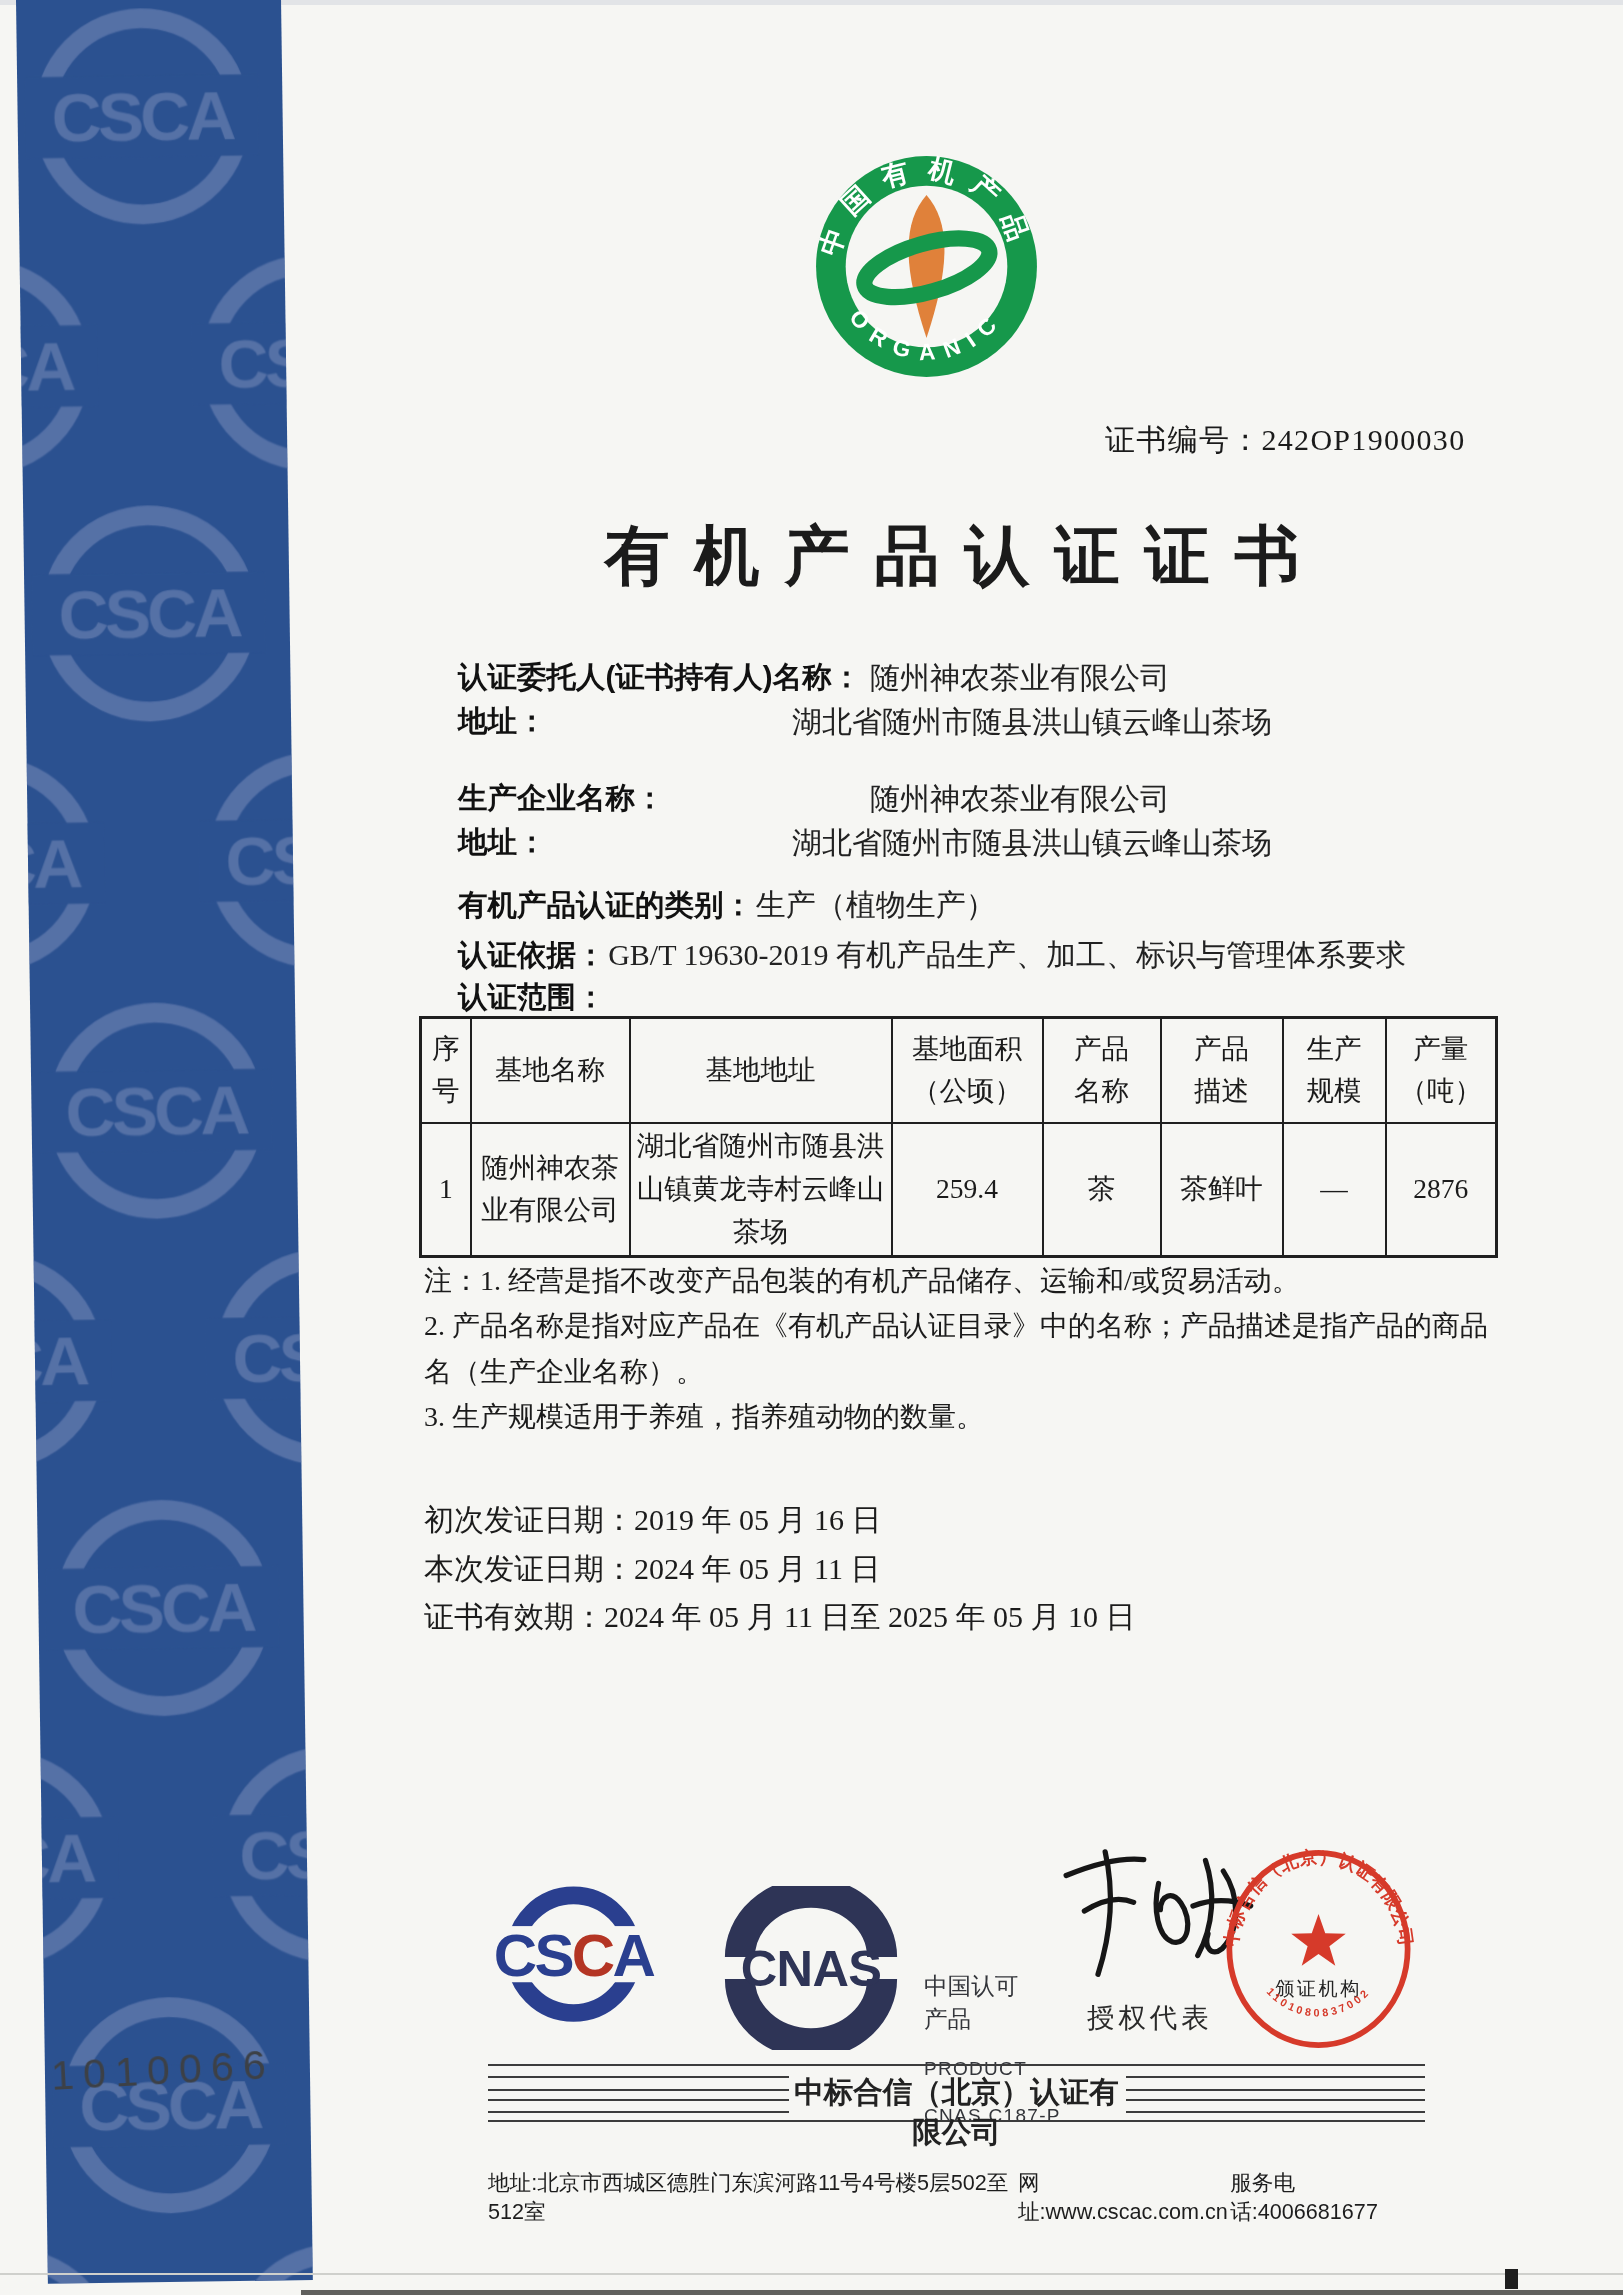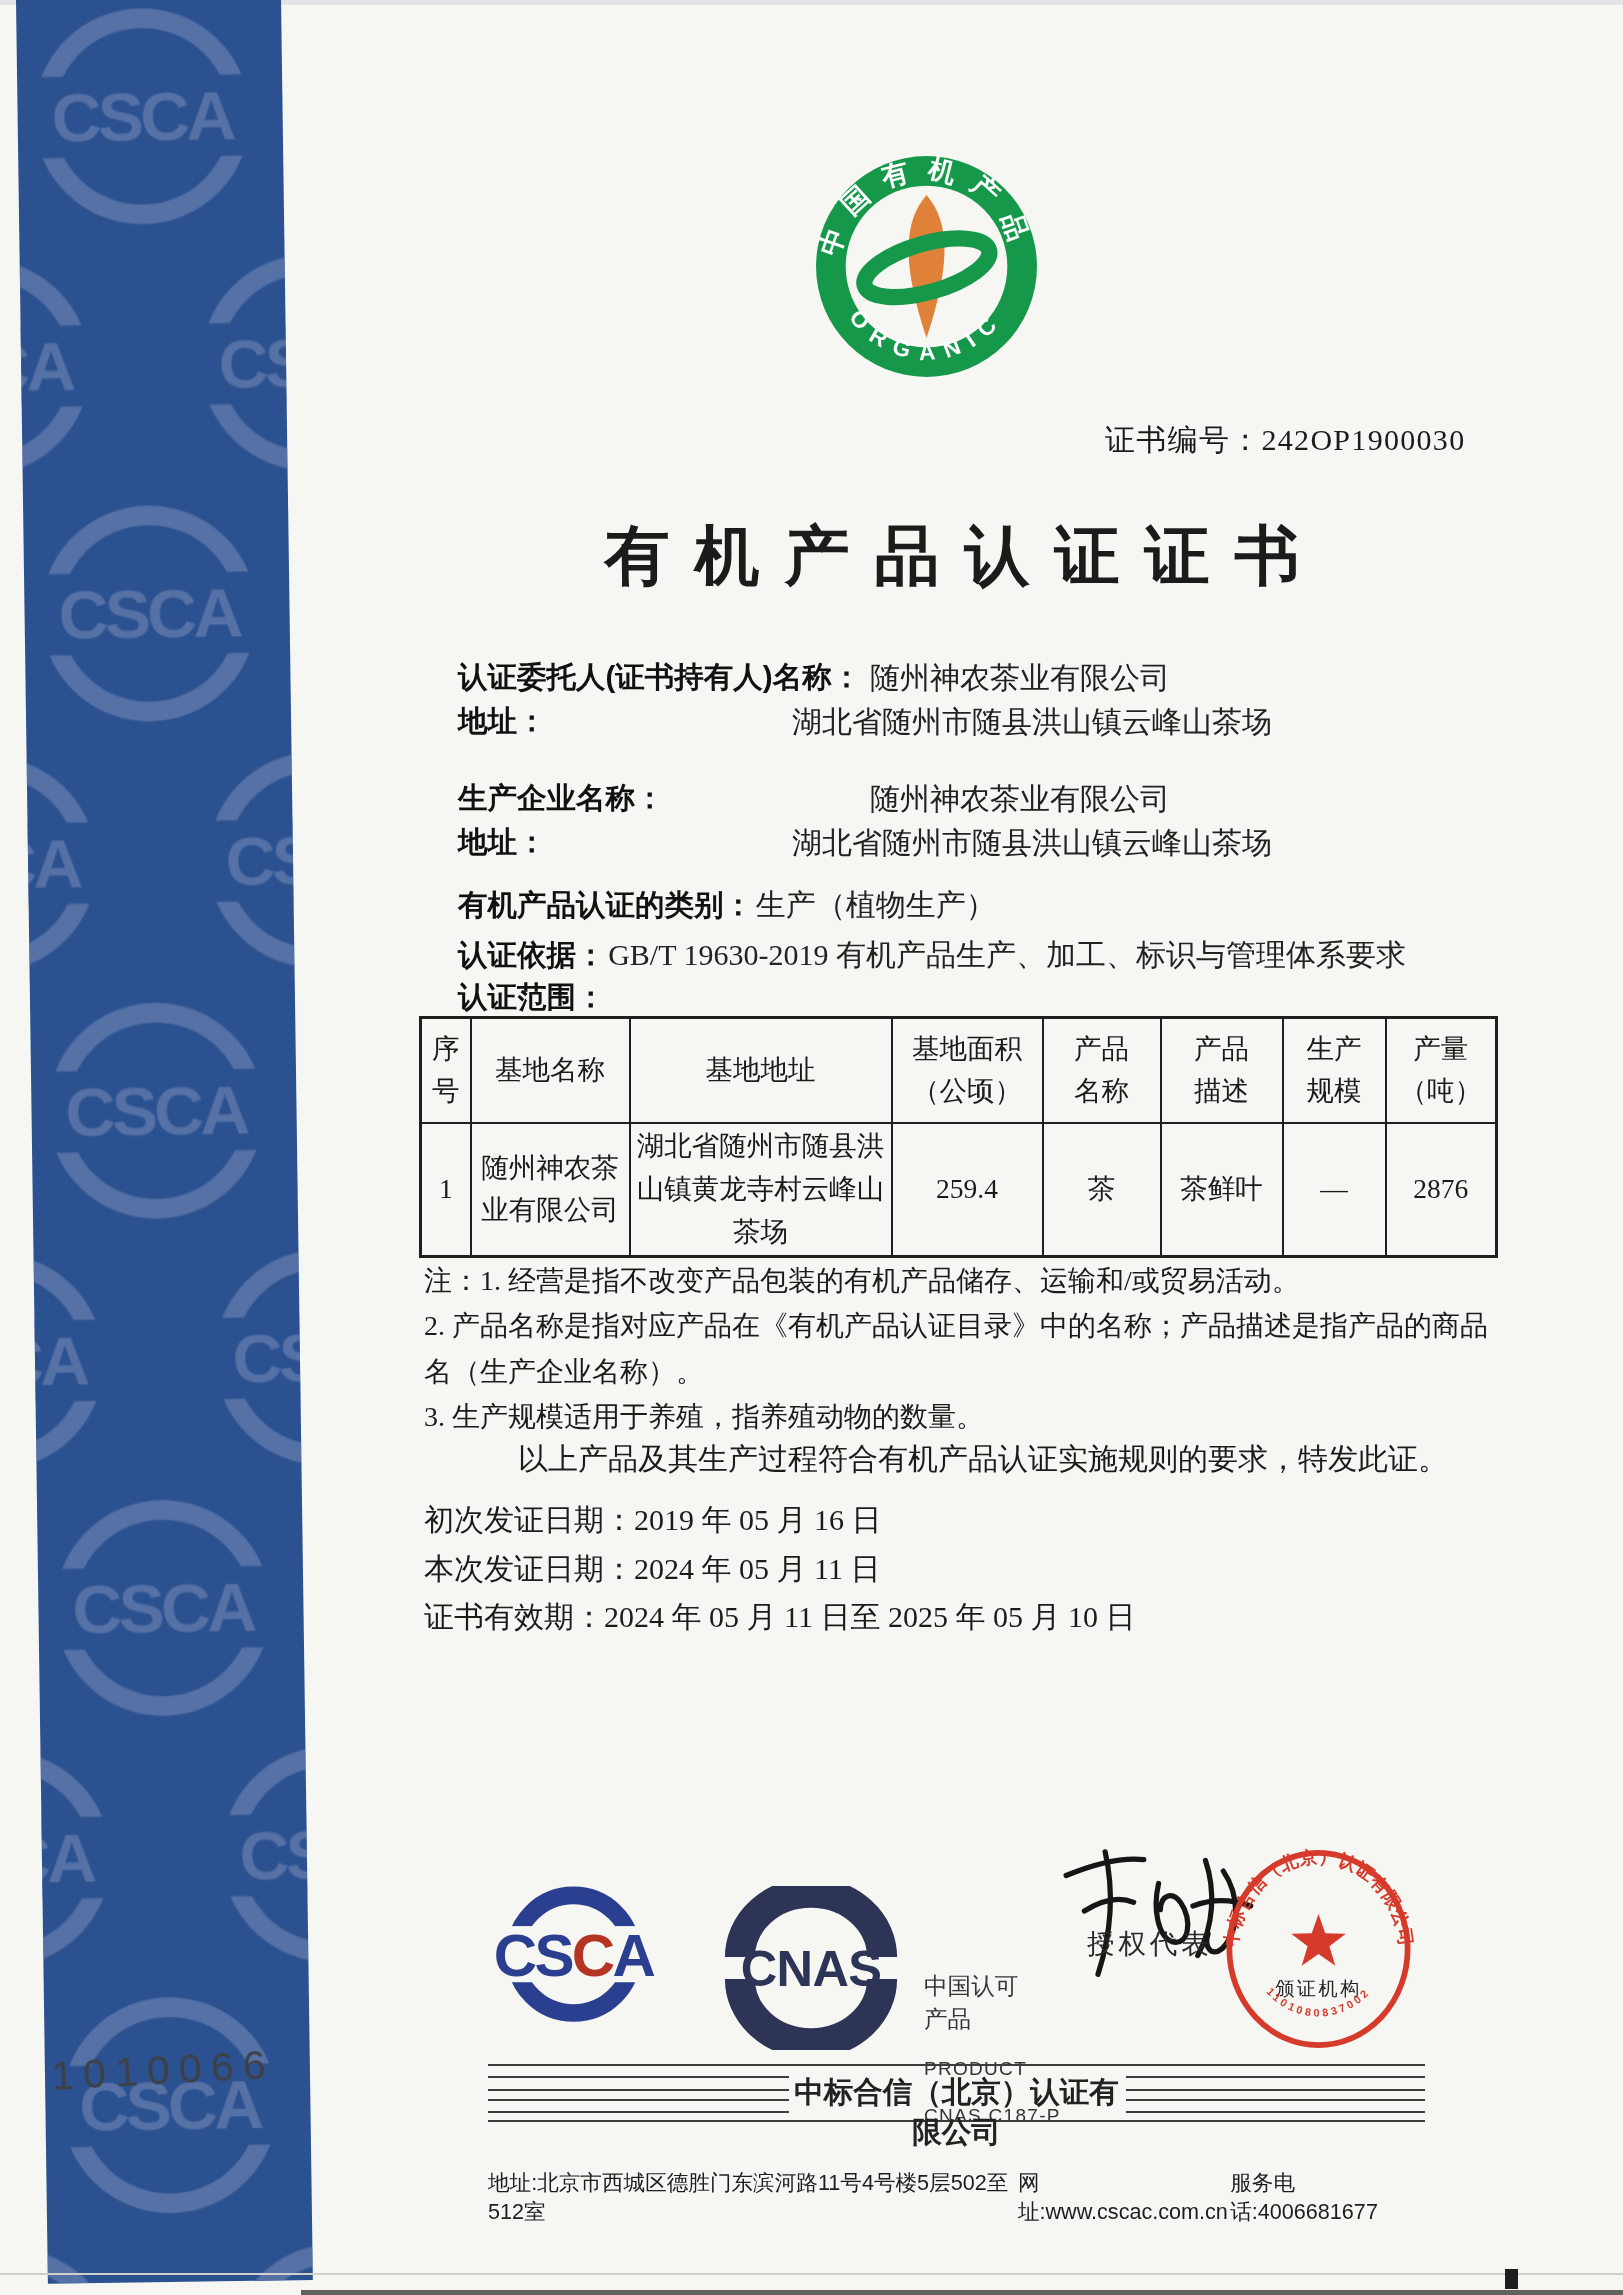--- a/index.html
+++ b/index.html
@@ -40,21 +40,21 @@
   .statement{position:absolute;left:518px;top:1439px;font-size:30px;}
   .drow-date{position:absolute;left:424px;font-size:30px;white-space:nowrap;}
   .dlabel{font-weight:500;}
   
   .csca-logo{position:absolute;left:486px;top:1884px;width:175px;height:141px;}
   .cnas-logo{position:absolute;left:713px;top:1886px;width:196px;height:164px;}
   .cnas-text{position:absolute;left:924px;top:1970px;font-family:Liberation Sans, sans-serif;color:#33353a;}
   .cnas-text .zh{font-size:23.6px;line-height:1.4;}
   .cnas-text .en{font-size:19px;letter-spacing:1.3px;line-height:1.45;margin-top:19px;}
   .sign{position:absolute;left:1057px;top:1841px;width:223px;height:144px;}
-  .sign-label{position:absolute;left:1087px;top:1926px;font-family:Liberation Mono, monospace;
+  .sign-label{position:absolute;left:1087px;top:2000px;font-family:Liberation Mono, monospace;
               font-size:27.5px;color:#2a2a2a;letter-spacing:3.9px;}
   .stamp{position:absolute;left:1223px;top:1847px;width:191px;height:204px;}
   
   .fblock{position:absolute;left:488px;top:2064px;width:937px;height:60px;}
   .fline{position:absolute;height:2px;background:#3c3c3c;}
   .fname{position:absolute;left:305px;top:9.2px;width:327px;text-align:center;
          font-family:"Liberation Sans",sans-serif;font-weight:600;font-size:29.5px;color:#222;}
   .faddr{position:absolute;left:488px;top:2168px;width:937px;display:flex;justify-content:space-between;
          font-family:"Liberation Sans",sans-serif;font-size:21.6px;color:#1d1d1d;}
 </style>
@@ -207,21 +207,20 @@
   </tbody>
     </table>
 
   <div class="notes">
     <div class="nl">注：1. 经营是指不改变产品包装的有机产品储存、运输和/或贸易活动。</div>
     <div class="nl indent">2. 产品名称是指对应产品在《有机产品认证目录》中的名称；产品描述是指产品的商品</div>
     <div class="nl indent">名（生产企业名称）。</div>
     <div class="nl indent">3. 生产规模适用于养殖，指养殖动物的数量。</div>
   </div>
 
-  <div class="statement">以上产品及其生产过程符合有机产品认证实施规则的要求，特发此证。</div>
 
   <div class="drow-date" style="top:1500px;">
     <span class="dlabel">初次发证日期：</span><span>2019 年 05 月 16 日</span>
   </div>
   <div class="drow-date" style="top:1549px;">
     <span class="dlabel">本次发证日期：</span><span>2024 年 05 月 11 日</span>
   </div>
   <div class="drow-date" style="top:1597px;">
     <span class="dlabel">证书有效期：</span><span>2024 年 05 月 11 日至 2025 年 05 月 10 日</span>
   </div>

